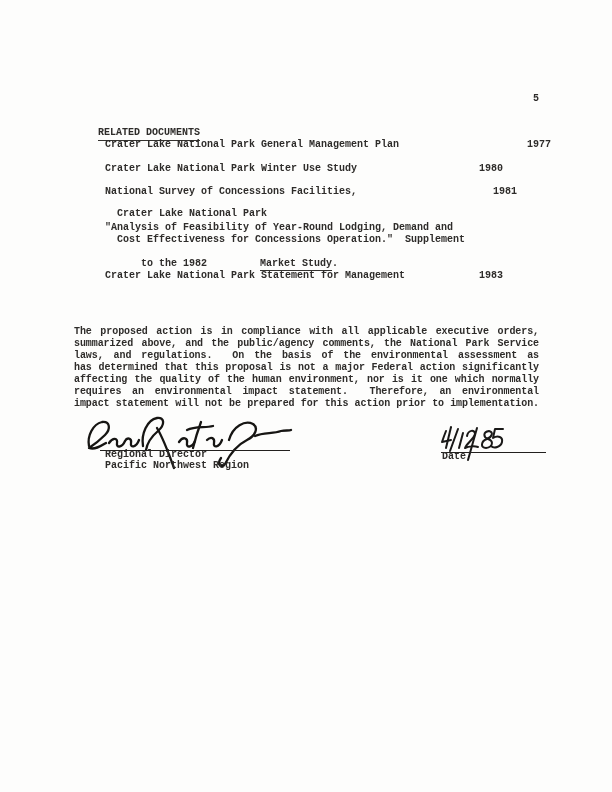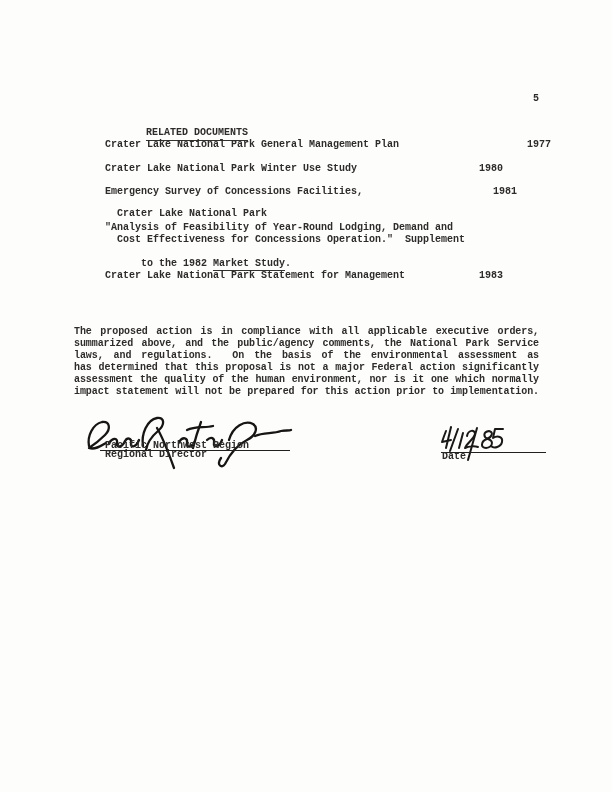--- a/index.html
+++ b/index.html
@@ -2,22 +2,22 @@
 <html><head>
 <meta charset="utf-8">
 <style>
   html,body{margin:0;padding:0;background:#fdfdfc;}
   .page{
     position:relative;width:612px;height:792px;background:#fdfdfc;overflow:hidden;
     font-family:"Liberation Mono","DejaVu Sans Mono",monospace;
     font-weight:bold;color:#2e2c2a;
   }
   .t{position:absolute;font-size:10px;line-height:12px;white-space:pre;letter-spacing:0;}
-  .u{border-bottom:1.4px solid #33312e;padding-bottom:1.5px;margin-left:48px;}
-  .mu{border-bottom:1.3px solid #33312e;padding-bottom:1px;}
+  .u{border-bottom:1.4px solid #33312e;padding-bottom:1.5px;}
+  .mu{border-bottom:1.3px solid #33312e;padding-bottom:1px;margin-left:47px;}
   .para{position:absolute;left:74px;top:326px;width:465px;}
   .pl{font-size:10px;line-height:12px;text-align:justify;text-align-last:justify;
       letter-spacing:-0.08px;white-space:normal;}
   .hline{position:absolute;height:0;border-top:1.6px solid #22201e;}
   .ink{position:absolute;}
   .ink svg{display:block;}
 </style>
 </head>
 <body>
 
@@ -28,61 +28,62 @@
   <div class="t" style="left:74px;top:115px;">
     <span class="u">RELATED DOCUMENTS</span>
   </div>
 
   <div class="t" style="left:105px;top:139px;">Crater Lake National Park General Management Plan</div>
   <div class="t" style="left:479px;top:139px;margin-left:48px;">1977</div>
 
   <div class="t" style="left:105px;top:163px;">Crater Lake National Park Winter Use Study</div>
   <div class="t" style="left:479px;top:163px;">1980</div>
 
-  <div class="t" style="left:105px;top:186px;">Emergency Survey of Concessions Facilities,</div>
+  <div class="t" style="left:105px;top:186px;">National Survey of Concessions Facilities,</div>
   <div class="t" style="left:117px;top:208px;">Crater Lake National Park</div>
   <div class="t" style="left:452px;top:186px;margin-left:41px;">1981</div>
 
   <div class="t" style="left:105px;top:222px;">"Analysis of Feasibility of Year-Round Lodging, Demand and</div>
   <div class="t" style="left:117px;top:234px;">Cost Effectiveness for Concessions Operation."&nbsp; Supplement</div>
   <div class="t" style="left:117px;top:246px;">
     <span>to the 1982 </span><span class="mu">Market Study</span><span>.</span>
   </div>
 
   <div class="t" style="left:105px;top:270px;">Crater Lake National Park Statement for Management</div>
   <div class="t" style="left:479px;top:270px;">1983</div>
 
 
   <div class="para">
     <div class="pl">The proposed action is in compliance with all applicable executive orders,</div>
     <div class="pl">summarized above, and the public/agency comments, the National Park Service</div>
     <div class="pl">laws, and regulations.&nbsp; On the basis of the environmental assessment as</div>
     <div class="pl">has determined that this proposal is not a major Federal action significantly</div>
-    <div class="pl">assessment the quality of the human environment, nor is it one which normally</div>
+    <div class="pl">affecting the quality of the human environment, nor is it one which normally</div>
+    <div class="pl">requires an environmental impact statement.&nbsp; Therefore, an environmental</div>
     <div class="pl">impact statement will not be prepared for this action prior to implementation.</div>
   </div>
 
   <div class="ink" style="left:83px;top:412px;">
     <svg width="215" height="58" viewBox="0 0 215 58" fill="none" stroke="#161513" stroke-width="2.3" stroke-linecap="round" stroke-linejoin="round">
       <path d="M6,34 C4,24 10,12 19,10 C27,9 28,17 22,23 C16,29 9,34 6,36 C12,38 18,34 23,31"></path>
       <path d="M26,31 C30,25 35,26 34,31 C33,36 39,36 42,29 C44,25 49,26 48,31 C47,36 53,36 56,28"></path>
       <path d="M60,34 C58,22 64,8 74,6 C82,5 82,13 75,19 C68,25 64,32 63,38"></path>
       <path d="M74,16 C80,26 86,42 91,56"></path>
       <path d="M96,30 C100,24 105,26 104,31 C103,36 109,36 112,29"></path>
       <path d="M118,10 C115,18 112,28 110,36"></path>
       <path d="M104,18 C112,14 122,16 130,14"></path>
       <path d="M124,28 C128,24 132,26 131,31 C130,36 136,36 139,28"></path>
       <path d="M146,28 C150,14 162,8 170,12 C176,16 172,24 164,28 C154,33 146,44 142,52 C139,57 133,53 138,46"></path>
       <path d="M172,24 C180,20 190,22 198,19 C202,18 206,19 208,18"></path>
     </svg>
   </div>
 
   <div class="hline" style="left:100px;top:450px;width:190px;"></div>
   <div class="t" style="left:105px;top:449px;">Regional Director</div>
-  <div class="t" style="left:105px;top:440px;text-align:center;">Pacific Northwest Region</div>
+  <div class="t" style="left:105px;top:460px;text-align:center;">Pacific Northwest Region</div>
 
   <div class="ink" style="left:437px;top:423px;" aria-label="4/12/85">
     <svg width="92" height="40" viewBox="0 0 92 40" fill="none" stroke="#1a1918" stroke-width="2" stroke-linecap="round" stroke-linejoin="round">
       <path d="M9,8 C7,13 6,16 5,19 L14,17"></path>
       <path d="M14,4 L9,25"></path>
       <path d="M21,6 L13,28"></path>
       <path d="M26,10 L22,25"></path>
       <path d="M30,13 C31,7 38,6 38,11 C37,16 30,20 28,25 C32,23 38,23 41,24"></path>
       <path d="M40,5 L31,37"></path>
       <path d="M52,8 C46,9 46,14 51,16 C57,18 56,24 49,25 C43,25 44,18 50,16 C55,14 57,9 52,8"></path>

